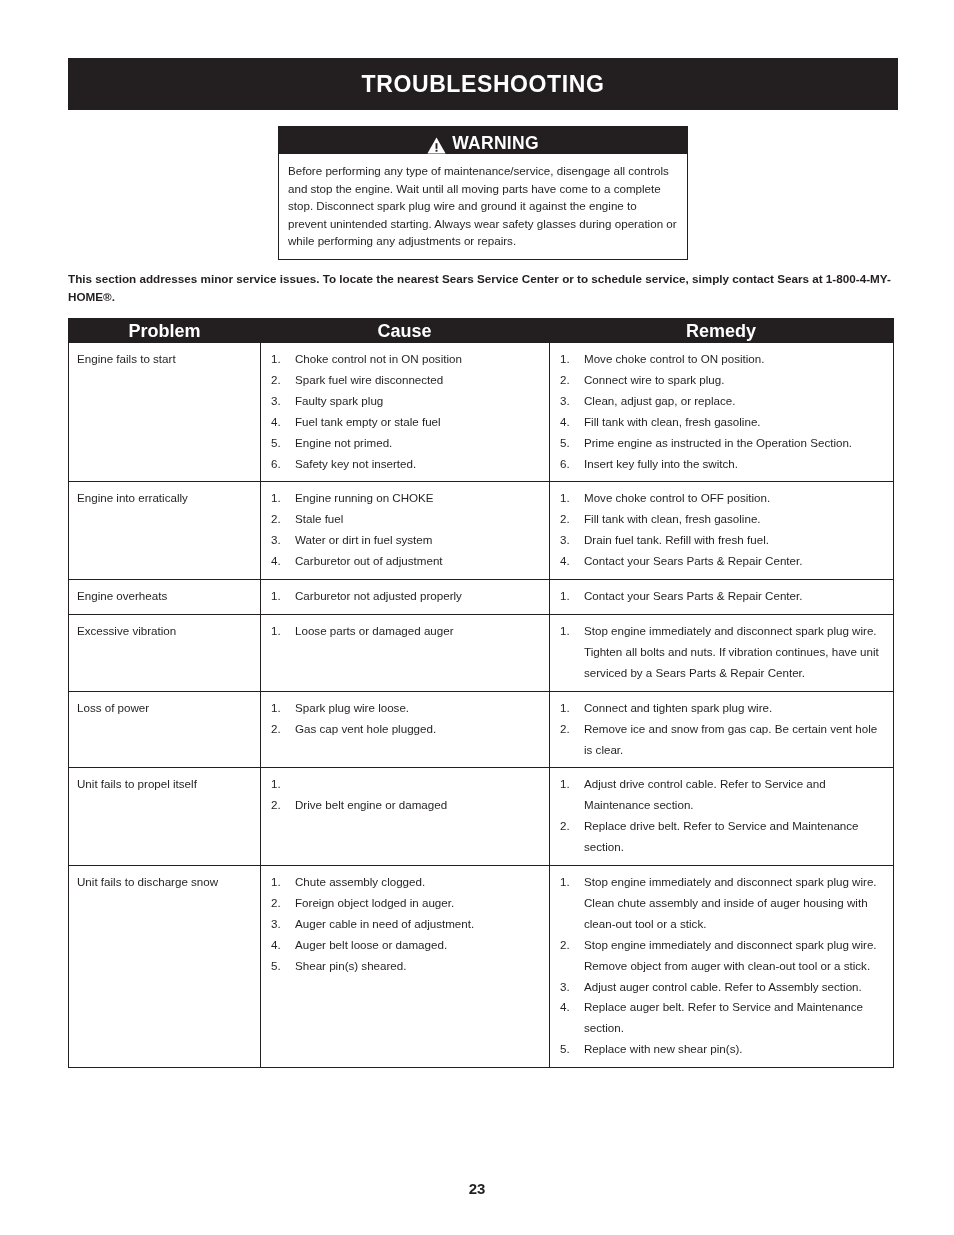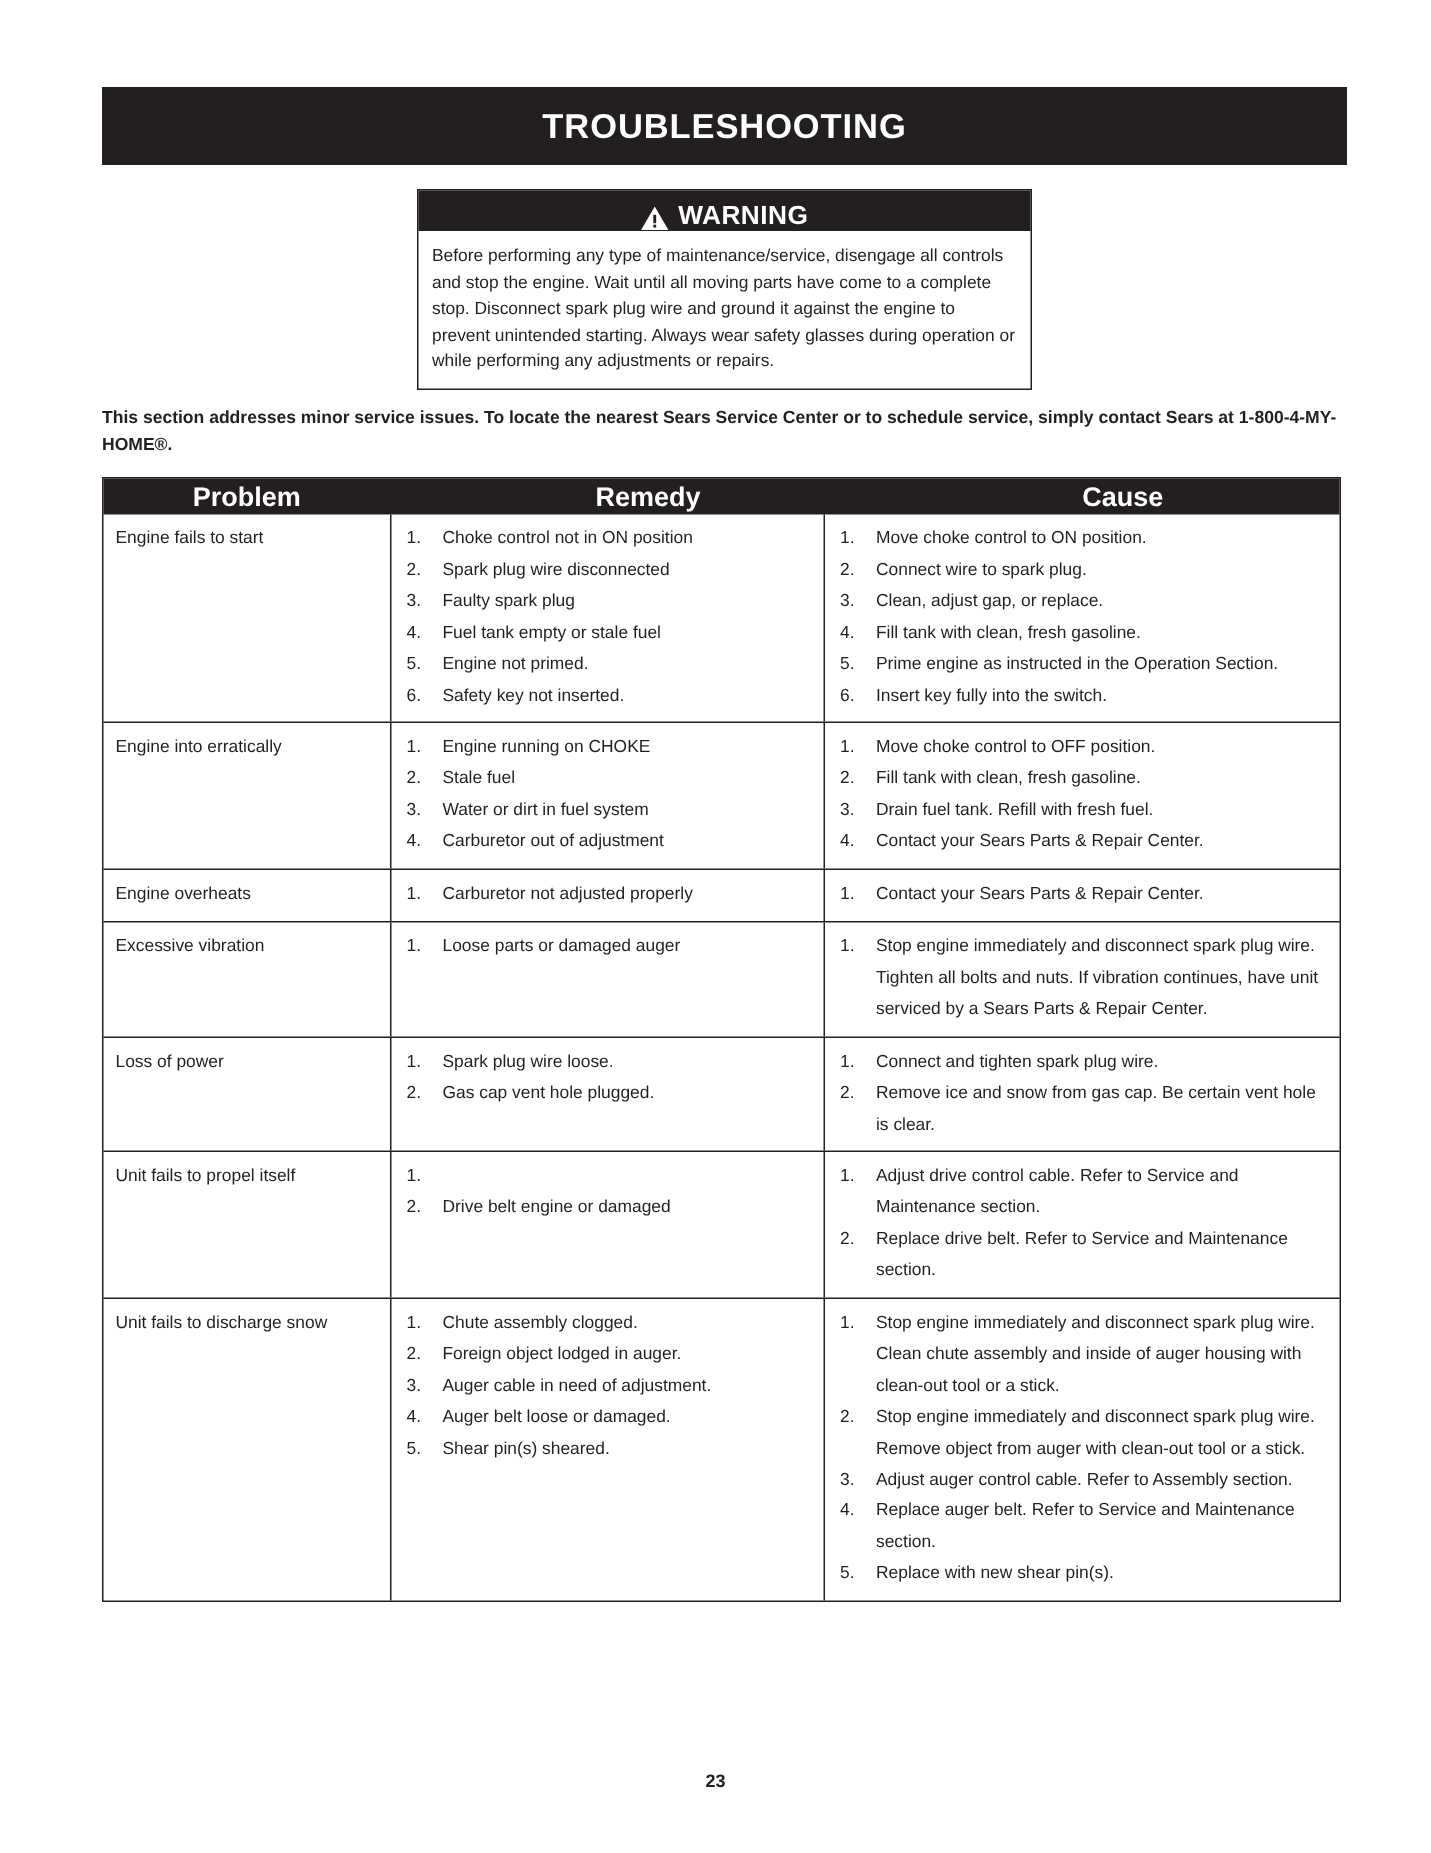--- a/index.html
+++ b/index.html
@@ -155,21 +155,21 @@
   }
   .nitem .txt { flex: 1 1 auto; padding-right: 7px; }
 
   
   .page-num {
     position: absolute;
     left: 0;
     top: 1180px;
     width: 954px;
     text-align: center;
-    font-size: 12px;
+    font-size: 15px;
     font-weight: bold;
   }
 </style>
 </head>
 <body>
 
 <div class="page">
 
   <div class="title-bar">
     <span class="title-text">TROUBLESHOOTING</span>
@@ -191,35 +191,35 @@
     </div>
   </div>
 
   <div class="intro">
     <p>This section addresses minor service issues. To locate the nearest Sears Service Center or to schedule service, simply contact Sears at 1-800-4-MY-HOME®.</p>
   </div>
 
   <div class="tbl">
     <div class="tbl-head">
       <div class="hc col-problem">Problem</div>
+      <div class="hc col-cause">Cause</div>
       <div class="hc col-remedy">Remedy</div>
-      <div class="hc col-cause">Cause</div>
     </div>
     <div id="table-body">
         <div class="trow">
           <div class="cell col-problem">Engine fails to start</div>
           <div class="cell col-cause">
             <ul class="nlist">
               <li class="nitem">
                 <span class="num">1.</span>
                 <span class="txt">Choke control not in ON position</span>
               </li>
               <li class="nitem">
                 <span class="num">2.</span>
-                <span class="txt">Spark plug wire disconnected</span>
+                <span class="txt">Spark fuel wire disconnected</span>
               </li>
               <li class="nitem">
                 <span class="num">3.</span>
                 <span class="txt">Faulty spark plug</span>
               </li>
               <li class="nitem">
                 <span class="num">4.</span>
                 <span class="txt">Fuel tank empty or stale fuel</span>
               </li>
               <li class="nitem">

